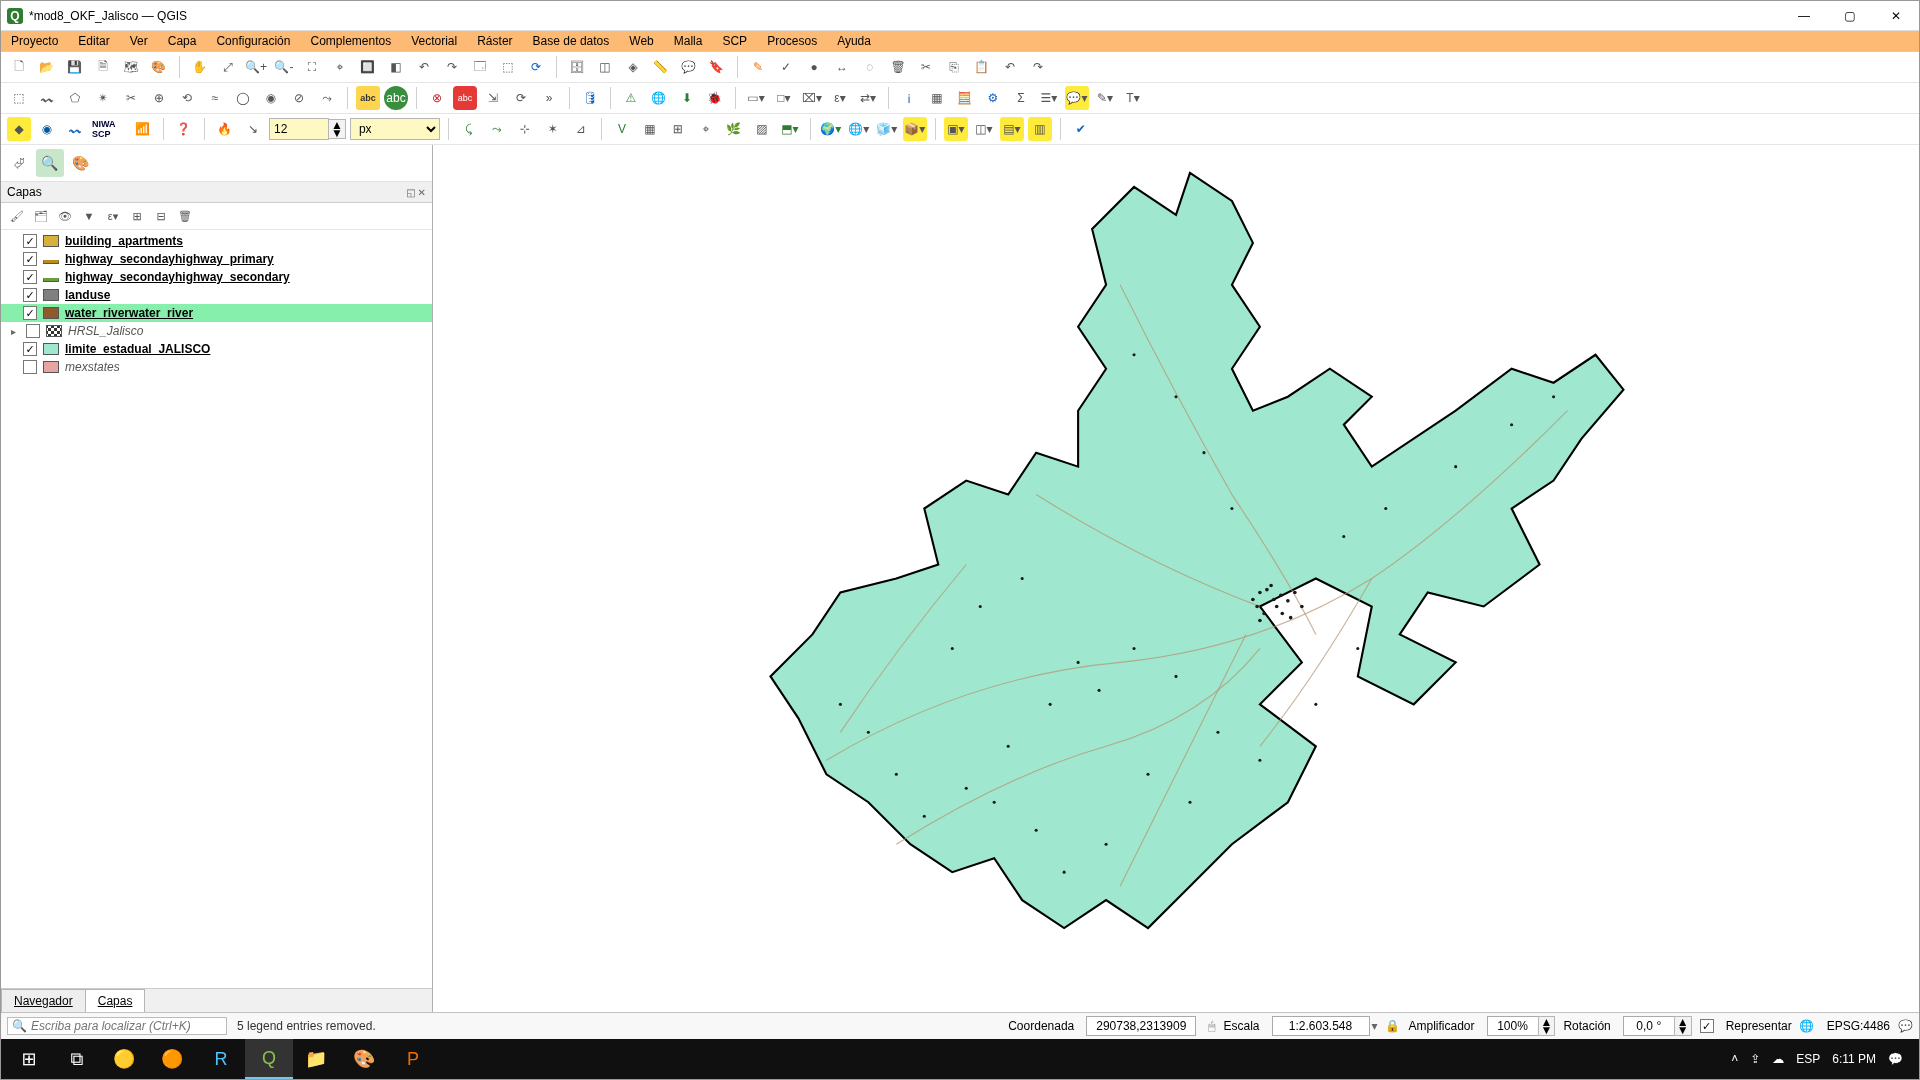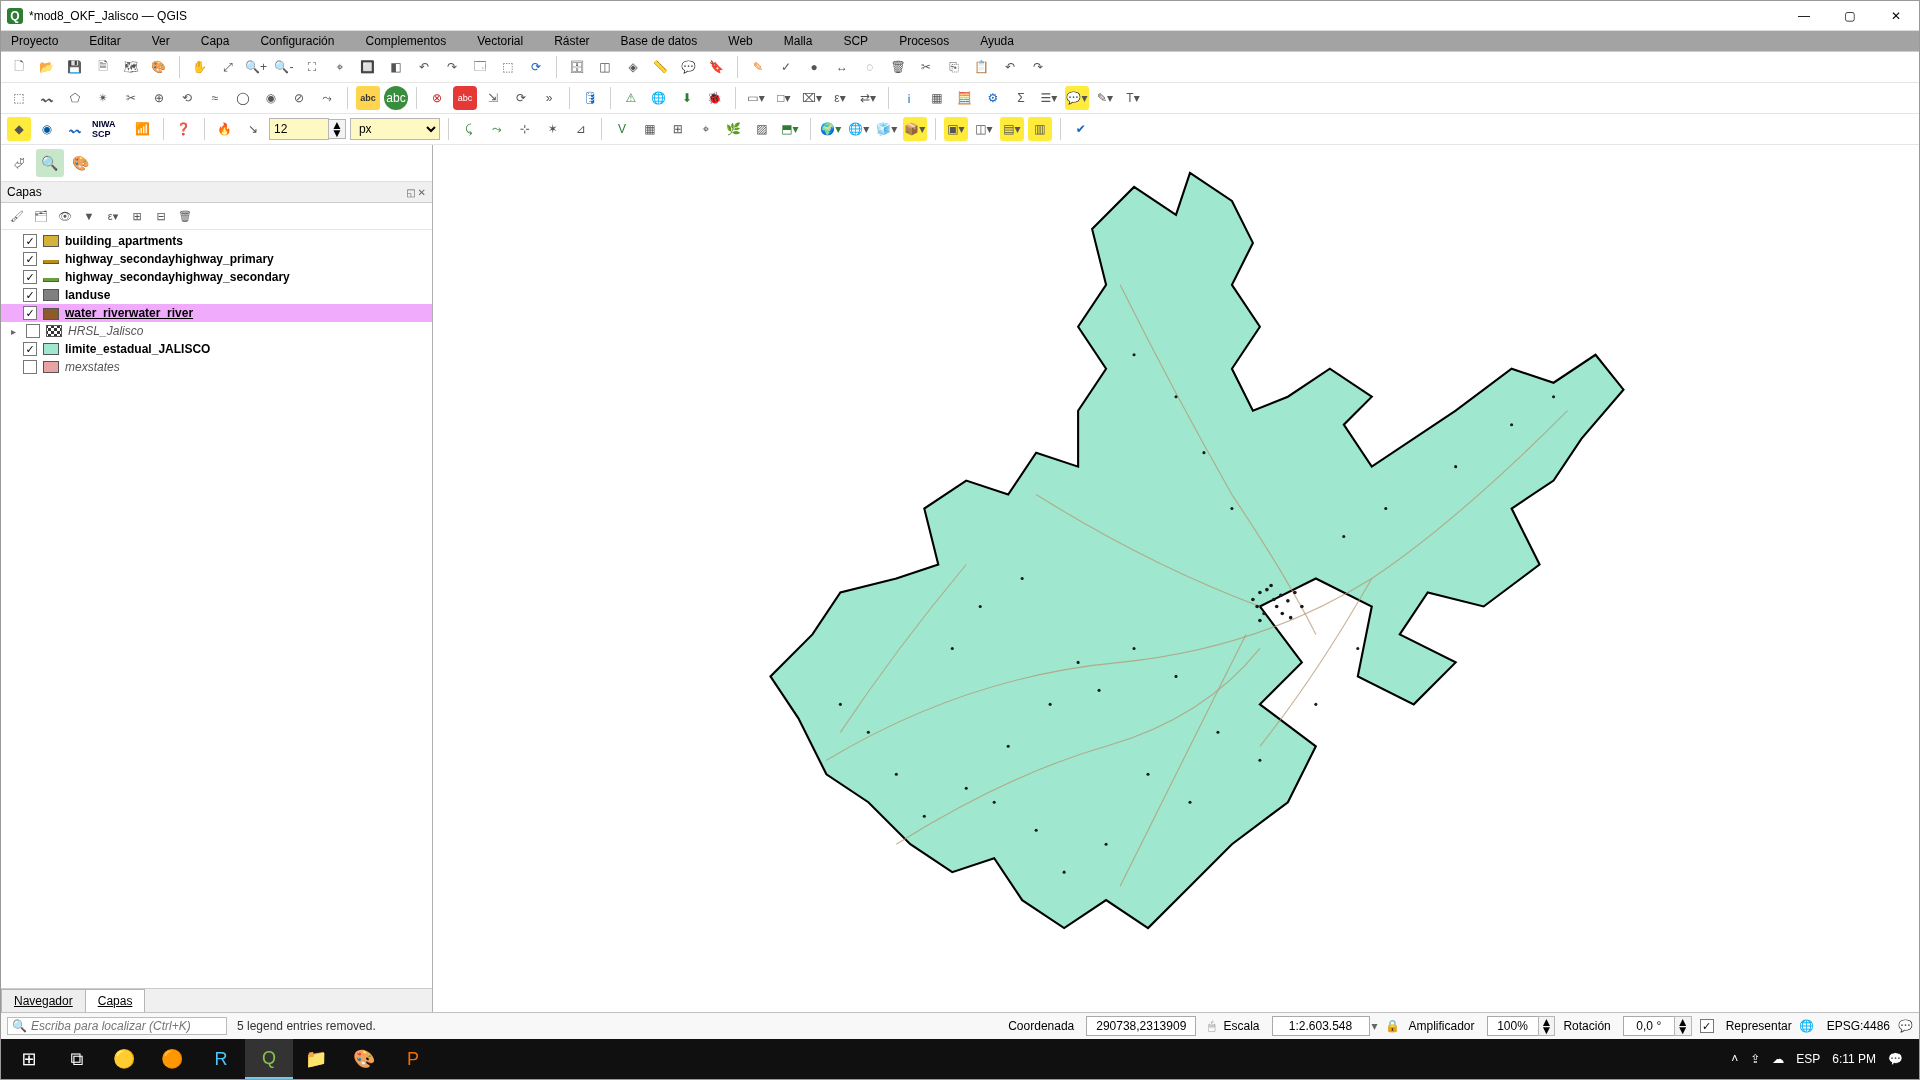--- a/index.html
+++ b/index.html
@@ -4,21 +4,21 @@
 <style>
 * { box-sizing: border-box; margin: 0; padding: 0; font-family: "Segoe UI", Tahoma, sans-serif; font-size: 12px; }
 html, body { width: 100%; height: 100%; overflow: hidden; background: #f0f0f0; }
 .window { display: flex; flex-direction: column; width: 1920px; height: 1080px; transform-origin: top left; background: #fff; border: 1px solid #999; }
 .titlebar { display: flex; align-items: center; height: 30px; background: #fff; border-bottom: 1px solid #ddd; padding-left: 6px; }
 .titlebar .q-icon { width: 16px; height: 16px; background: #2e7d32; border-radius: 3px; color: #fff; display: flex; align-items: center; justify-content: center; font-weight: bold; margin-right: 6px; }
 .titlebar .title { flex: 1; }
 .win-controls { display: flex; }
 .win-btn { width: 46px; height: 30px; display: flex; align-items: center; justify-content: center; }
 
-.menubar { display: flex; gap: 31px; padding: 3px 10px; background: #a3a3a3; border-bottom: 1px solid #ccc; }
+.menubar { display: flex; gap: 20px; padding: 3px 10px; background: #fdba74; border-bottom: 1px solid #ccc; }
 .menubar span { cursor: default; }
 
 .toolbar-wrap { display: flex; flex-direction: column; background: #fff; }
 .toolbar { display: flex; align-items: center; gap: 4px; padding: 3px 6px; border-bottom: 1px solid #e5e5e5; flex-wrap: wrap; }
 .tool-btn { width: 24px; height: 24px; display: flex; align-items: center; justify-content: center; border: 1px solid transparent; border-radius: 3px; color: #555; }
 .tool-sep { width: 1px; height: 22px; background: #d0d0d0; margin: 0 4px; }
 .tool-input { height: 22px; border: 1px solid #b6b6b6; background: #fef9c3; padding: 0 4px; }
 .spin { display: inline-flex; align-items: center; }
 .spin .arrows { display: flex; flex-direction: column; font-size: 8px; line-height: 8px; margin-left: -1px; border: 1px solid #b6b6b6; background: #f3f3f3; padding: 1px 2px; }
 .abc-btn { display:flex; align-items:center; justify-content:center; background:#ffd54f; color:#333; font-size:9px; font-weight:bold; }
@@ -39,26 +39,26 @@
 .panel-header .icons { display: flex; gap: 2px; }
 .panel-header .icons span { font-size: 10px; color: #666; cursor: default; }
 
 .layer-toolbar { display: flex; gap: 4px; padding: 3px 6px; background: #fff; border-bottom: 1px solid #e5e5e5; }
 .layer-toolbar .tool-btn { width: 20px; height: 20px; font-size: 11px; }
 
 .layer-tree { flex: 1; background: #fff; overflow: auto; padding: 2px 0; }
 .layer-row { display: flex; align-items: center; padding: 2px 6px 2px 22px; gap: 6px; font-size: 13px; }
 .layer-row.expandable { padding-left: 10px; }
 .layer-row.expandable::before { content: "▸"; color: #666; margin-right: 4px; font-size: 10px; }
-.layer-row.selected { background: #f0abfc; align-items: flex-end; }
+.layer-row.selected { background: #86efac; }
 .cb { width: 14px; height: 14px; border: 1px solid #777; background: #fff; display: flex; align-items: center; justify-content: center; font-size: 11px; }
 .cb.checked::before { content: "✓"; line-height: 1; }
 .sym { width: 16px; height: 12px; border: 1px solid #555; flex: 0 0 auto; }
 .layer-name { white-space: nowrap; }
-.layer-name.bold { font-weight: bold; }
+.layer-name.bold { font-weight: bold; text-decoration: underline; }
 .layer-name.italic { font-style: italic; color: #555; }
 .layer-name.underline { text-decoration: underline; }
 
 .panel-tabs { display: flex; border-top: 1px solid #ccc; background: #f0f0f0; }
 .panel-tab { padding: 4px 12px; border: 1px solid #b5b5b5; border-bottom: none; background: #eee; margin-right: -1px; cursor: default; text-decoration: underline; }
 .panel-tab.active { background: #fff; }
 
 .canvas-area { flex: 1; background: #fff; position: relative; overflow: hidden; }
 .canvas-area svg { position: absolute; inset: 0; width: 100%; height: 100%; }
 

